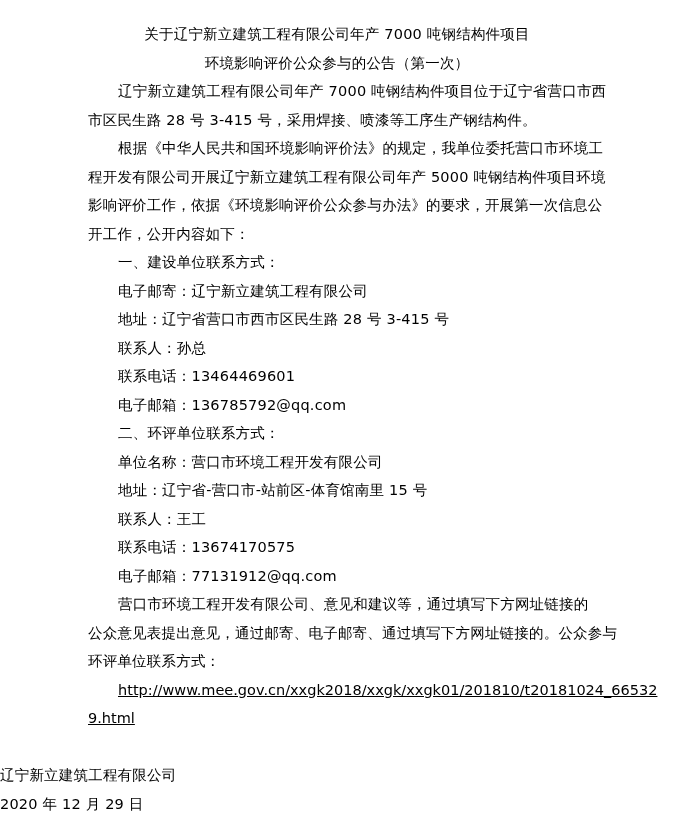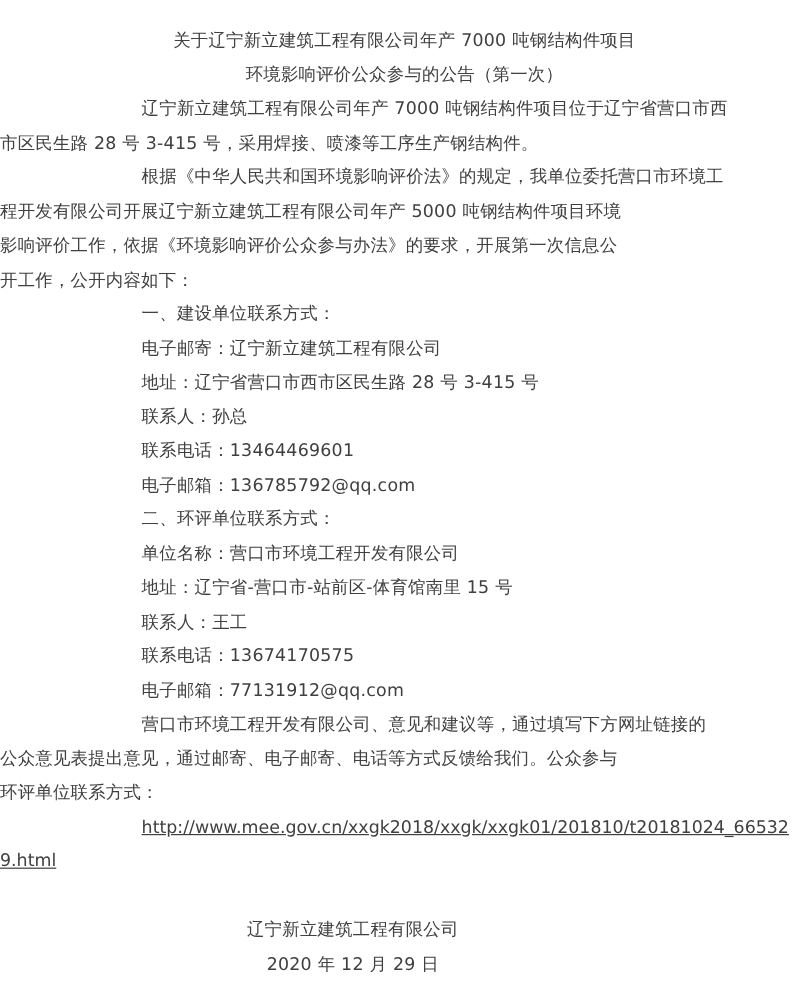--- a/index.html
+++ b/index.html
@@ -2,41 +2,42 @@
 <html><head>
 <meta charset="utf-8">
 <style>
   html, body { margin: 0; padding: 0; background: #ffffff; }
   .page {
     position: relative;
     width: 674px;
     height: 836px;
     margin: 0 auto;
     background: #ffffff;
-    color: #404040;
+    color: #000000;
     font-family: "DejaVu Sans", "Liberation Sans", sans-serif;
     font-size: 14.5px;
     box-sizing: border-box;
     padding-top: 20px;
     overflow: hidden;
   }
   .ln {
     line-height: 28.5px;
     height: 28.5px;
+    padding-left: 88px;
     white-space: nowrap;
     letter-spacing: 0.2px;
   }
   .ln.ind { padding-left: 118px; }
   .ln.center {
     padding-left: 0;
     text-align: center;
   }
   .ln.sig {
     padding-left: 0;
-    text-align: center;
+    text-align: left;
     padding-right: 86px;
   }
   .gap { height: 28.5px; }
   .latin { letter-spacing: 0; text-decoration: underline; }
 </style>
 </head>
 <body>
 
 <div class="page">
 
@@ -59,21 +60,21 @@
   <div class="ln ind">电子邮箱：136785792@qq.com</div>
 
   <div class="ln ind">二、环评单位联系方式：</div>
   <div class="ln ind">单位名称：营口市环境工程开发有限公司</div>
   <div class="ln ind">地址：辽宁省-营口市-站前区-体育馆南里 15 号</div>
   <div class="ln ind">联系人：王工</div>
   <div class="ln ind">联系电话：13674170575</div>
   <div class="ln ind">电子邮箱：77131912@qq.com</div>
 
   <div class="ln ind">营口市环境工程开发有限公司、意见和建议等，通过填写下方网址链接的</div>
-  <div class="ln">公众意见表提出意见，通过邮寄、电子邮寄、电话等方式反馈给我们。公众参与</div>
+  <div class="ln">公众意见表提出意见，通过邮寄、电子邮寄、通过填写下方网址链接的。公众参与</div>
   <div class="ln">环评单位联系方式：</div>
 
   <div class="ln ind latin">http://www.mee.gov.cn/xxgk2018/xxgk/xxgk01/201810/t20181024_66532</div>
   <div class="ln latin">9.html</div>
 
   <div class="gap"></div>
 
   <div class="ln sig">辽宁新立建筑工程有限公司</div>
   <div class="ln sig">2020 年 12 月 29 日</div>
 

